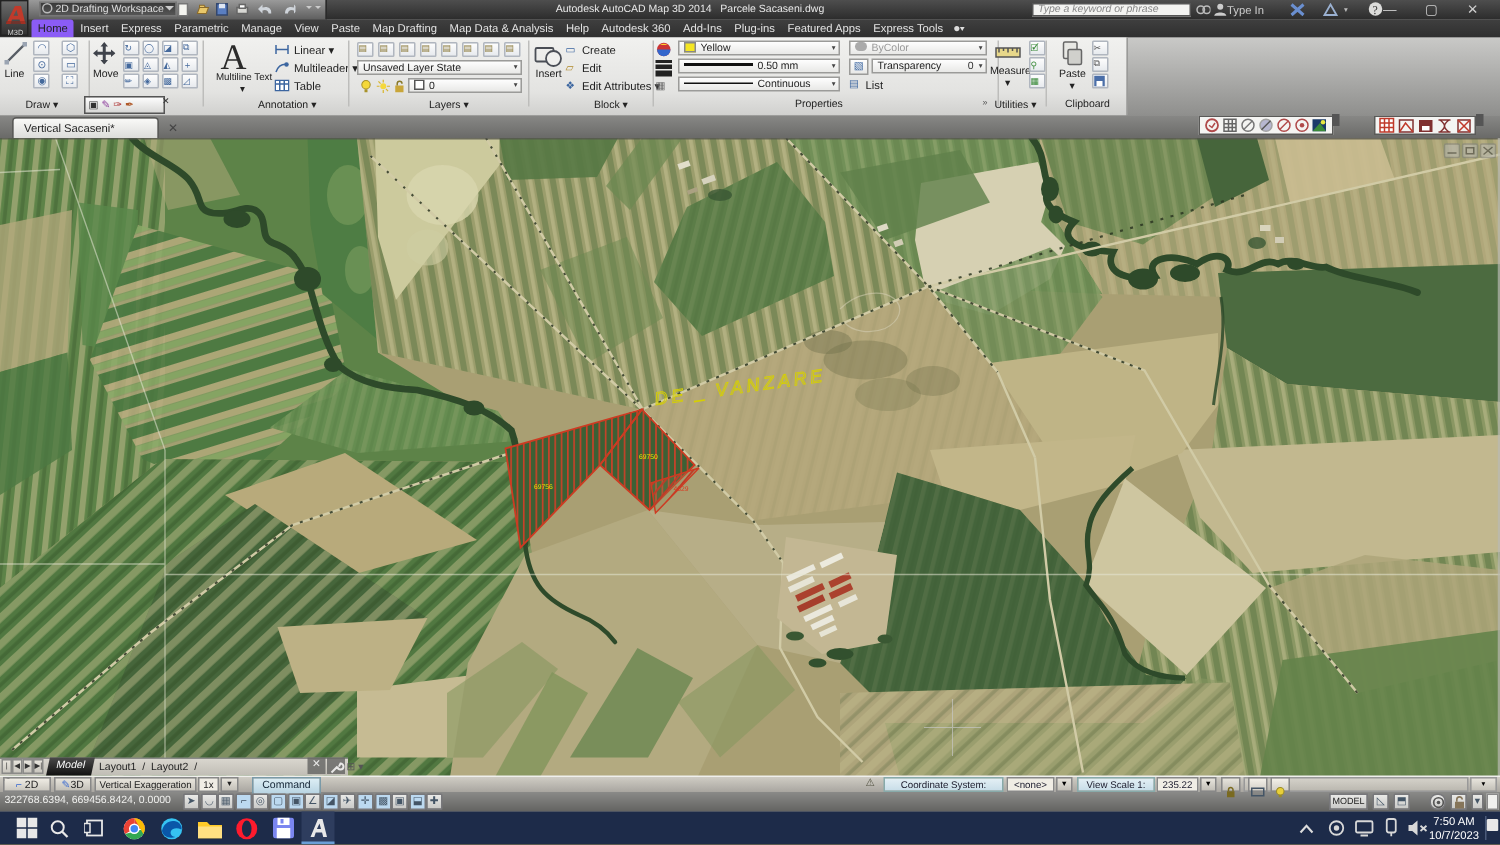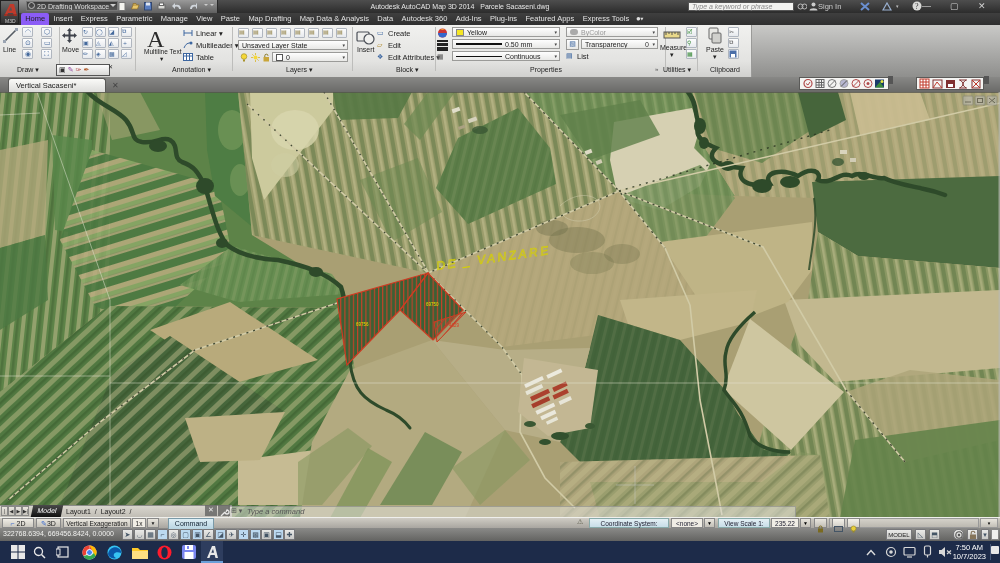--- a/index.html
+++ b/index.html
@@ -317,21 +317,21 @@
       <path d="M1,1 L9,8 M9,1 L1,8" stroke="#6a8fd0" stroke-width="2"></path>
     </svg>
   <svg class="abs" style="left:882px;top:2px" width="10" height="9">
       <path d="M5,1 L9,8 H1 Z" fill="none" stroke="#9ab0d0" stroke-width="1.2"></path>
     </svg>
   <div class="abs" style="left:896px;top:3px;font-size:5px;color:#bbb">▾</div>
   <svg class="abs" style="left:912px;top:1px" width="10" height="10">
       <circle cx="5" cy="5" r="4.5" fill="#dcdcda"></circle>
       <text x="3" y="8" font-size="8" fill="#333" font-family="Liberation Serif">?</text>
     </svg>
-  <div class="abs signin">Sign In</div>
+  <div class="abs signin">Type In</div>
   <div class="abs winbtn" style="left:922px">—</div>
   <div class="abs winbtn" style="left:950px">▢</div>
   <div class="abs winbtn" style="left:978px">✕</div>
   <div class="abs alogo">
       <svg width="19" height="24">
         <path d="M3,15 L9,3 L13,3 L16,15 L13,15 L12,12 L7,12 L6,15 Z M8,9.5 L11,9.5 L10,5.5 Z" fill="#c03a2b"></path>
         <path d="M3,15 L16,15 L16,13 L3,13Z" fill="#8a2a1e" opacity="0.6"></path>
         <text x="4" y="22" font-size="5" fill="#ccc" font-family="Liberation Sans">M3D</text>
       </svg>
     </div>
@@ -340,21 +340,21 @@
   <div class="abs mtabs">
     <span class="act">Home</span>
       <span>Insert</span>
       <span>Express</span>
       <span>Parametric</span>
       <span>Manage</span>
       <span>View</span>
       <span>Paste</span>
       <span>Map Drafting</span>
       <span>Map Data &amp; Analysis</span>
-      <span>Data</span>
+      <span>Help</span>
       <span>Autodesk 360</span>
       <span>Add-Ins</span>
       <span>Plug-ins</span>
       <span>Featured Apps</span>
       <span>Express Tools</span>
       <span style="padding:0 3px;color:#ddd">⏺▾</span>
   </div>
 
   <div class="abs ribbon"></div>
   <div class="abs rarea"></div>
@@ -567,21 +567,20 @@
     <rect x="27" y="2" width="9" height="8" fill="#803030"></rect>
         <rect x="29" y="6" width="5" height="3" fill="#fff"></rect>
     <path d="M40,2 h8 M40,10 h8 M41,2 C45,5 45,7 41,10 M47,2 C43,5 43,7 47,10" stroke="#803030" fill="none"></path>
     <rect x="53" y="2" width="8" height="8" fill="none" stroke="#803030"></rect>
         <path d="M53,2 L61,10 M61,2 L53,10" stroke="#c03a2b"></path>
     </svg>
     </div>
   <div class="abs" style="left:984px;top:76px;width:5px;height:8px;background:#555"></div>
 
   <div class="abs lrow"></div>
-  <div class="abs cmdbar">Type a command</div>
   <div class="abs row2"></div>
   <div class="abs statusbar"></div>
   <div class="abs coords">322768.6394, 669456.8424, 0.0000</div>
   <div class="abs taskbar"></div>
   <div class="abs" style="left:1px;top:506px;width:7px;height:10px;background:linear-gradient(#e8e5dd,#c8c5bd);border:1px solid #8a8a88;font-size:5px;line-height:9px;text-align:center;color:#333">|◀</div>
   <div class="abs" style="left:8px;top:506px;width:7px;height:10px;background:linear-gradient(#e8e5dd,#c8c5bd);border:1px solid #8a8a88;font-size:5px;line-height:9px;text-align:center;color:#333">◀</div>
   <div class="abs" style="left:15px;top:506px;width:7px;height:10px;background:linear-gradient(#e8e5dd,#c8c5bd);border:1px solid #8a8a88;font-size:5px;line-height:9px;text-align:center;color:#333">▶</div>
   <div class="abs" style="left:22px;top:506px;width:7px;height:10px;background:linear-gradient(#e8e5dd,#c8c5bd);border:1px solid #8a8a88;font-size:5px;line-height:9px;text-align:center;color:#333">▶|</div>
   <div class="abs" style="left:32px;top:505px;width:30px;height:12px;background:linear-gradient(#4a4a4a,#111);color:#fff;font-size:7px;line-height:11px;text-align:center;transform:skewX(-12deg)">Model</div>
   <div class="abs mtab" style="left:66px;top:506px;color:#222">Layout1&nbsp;&nbsp;/&nbsp;&nbsp;Layout2&nbsp;&nbsp;/</div>

